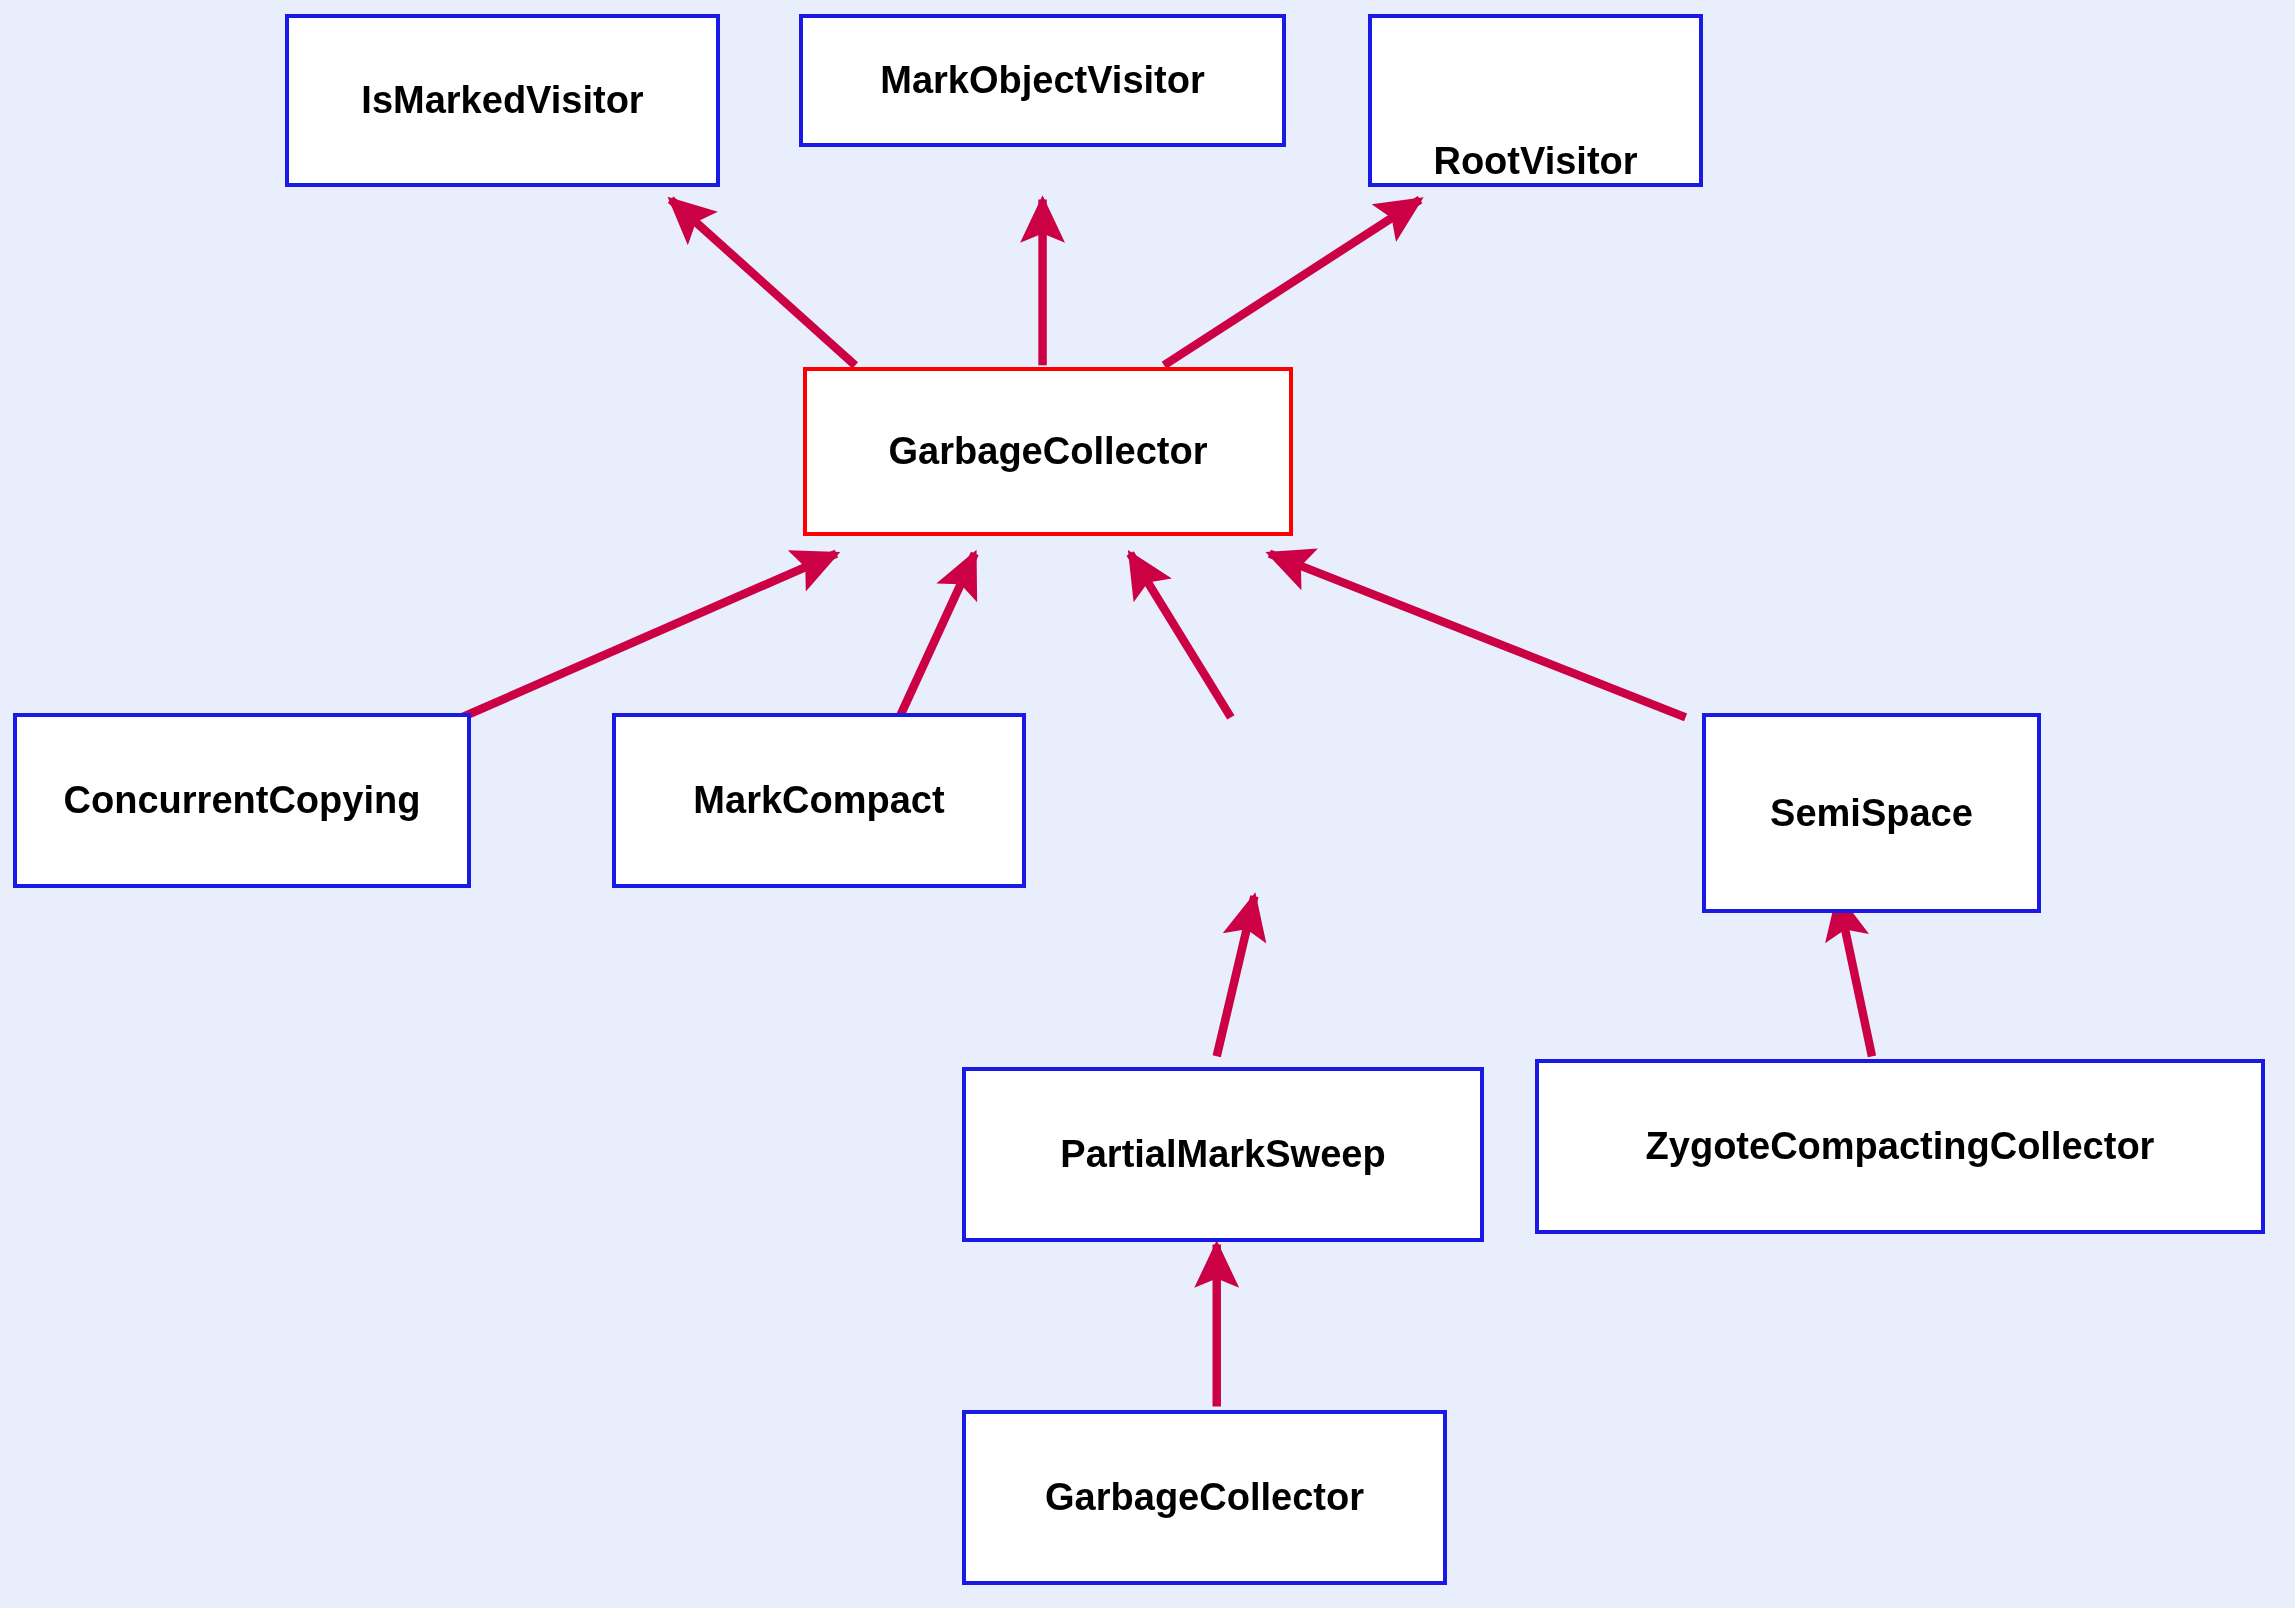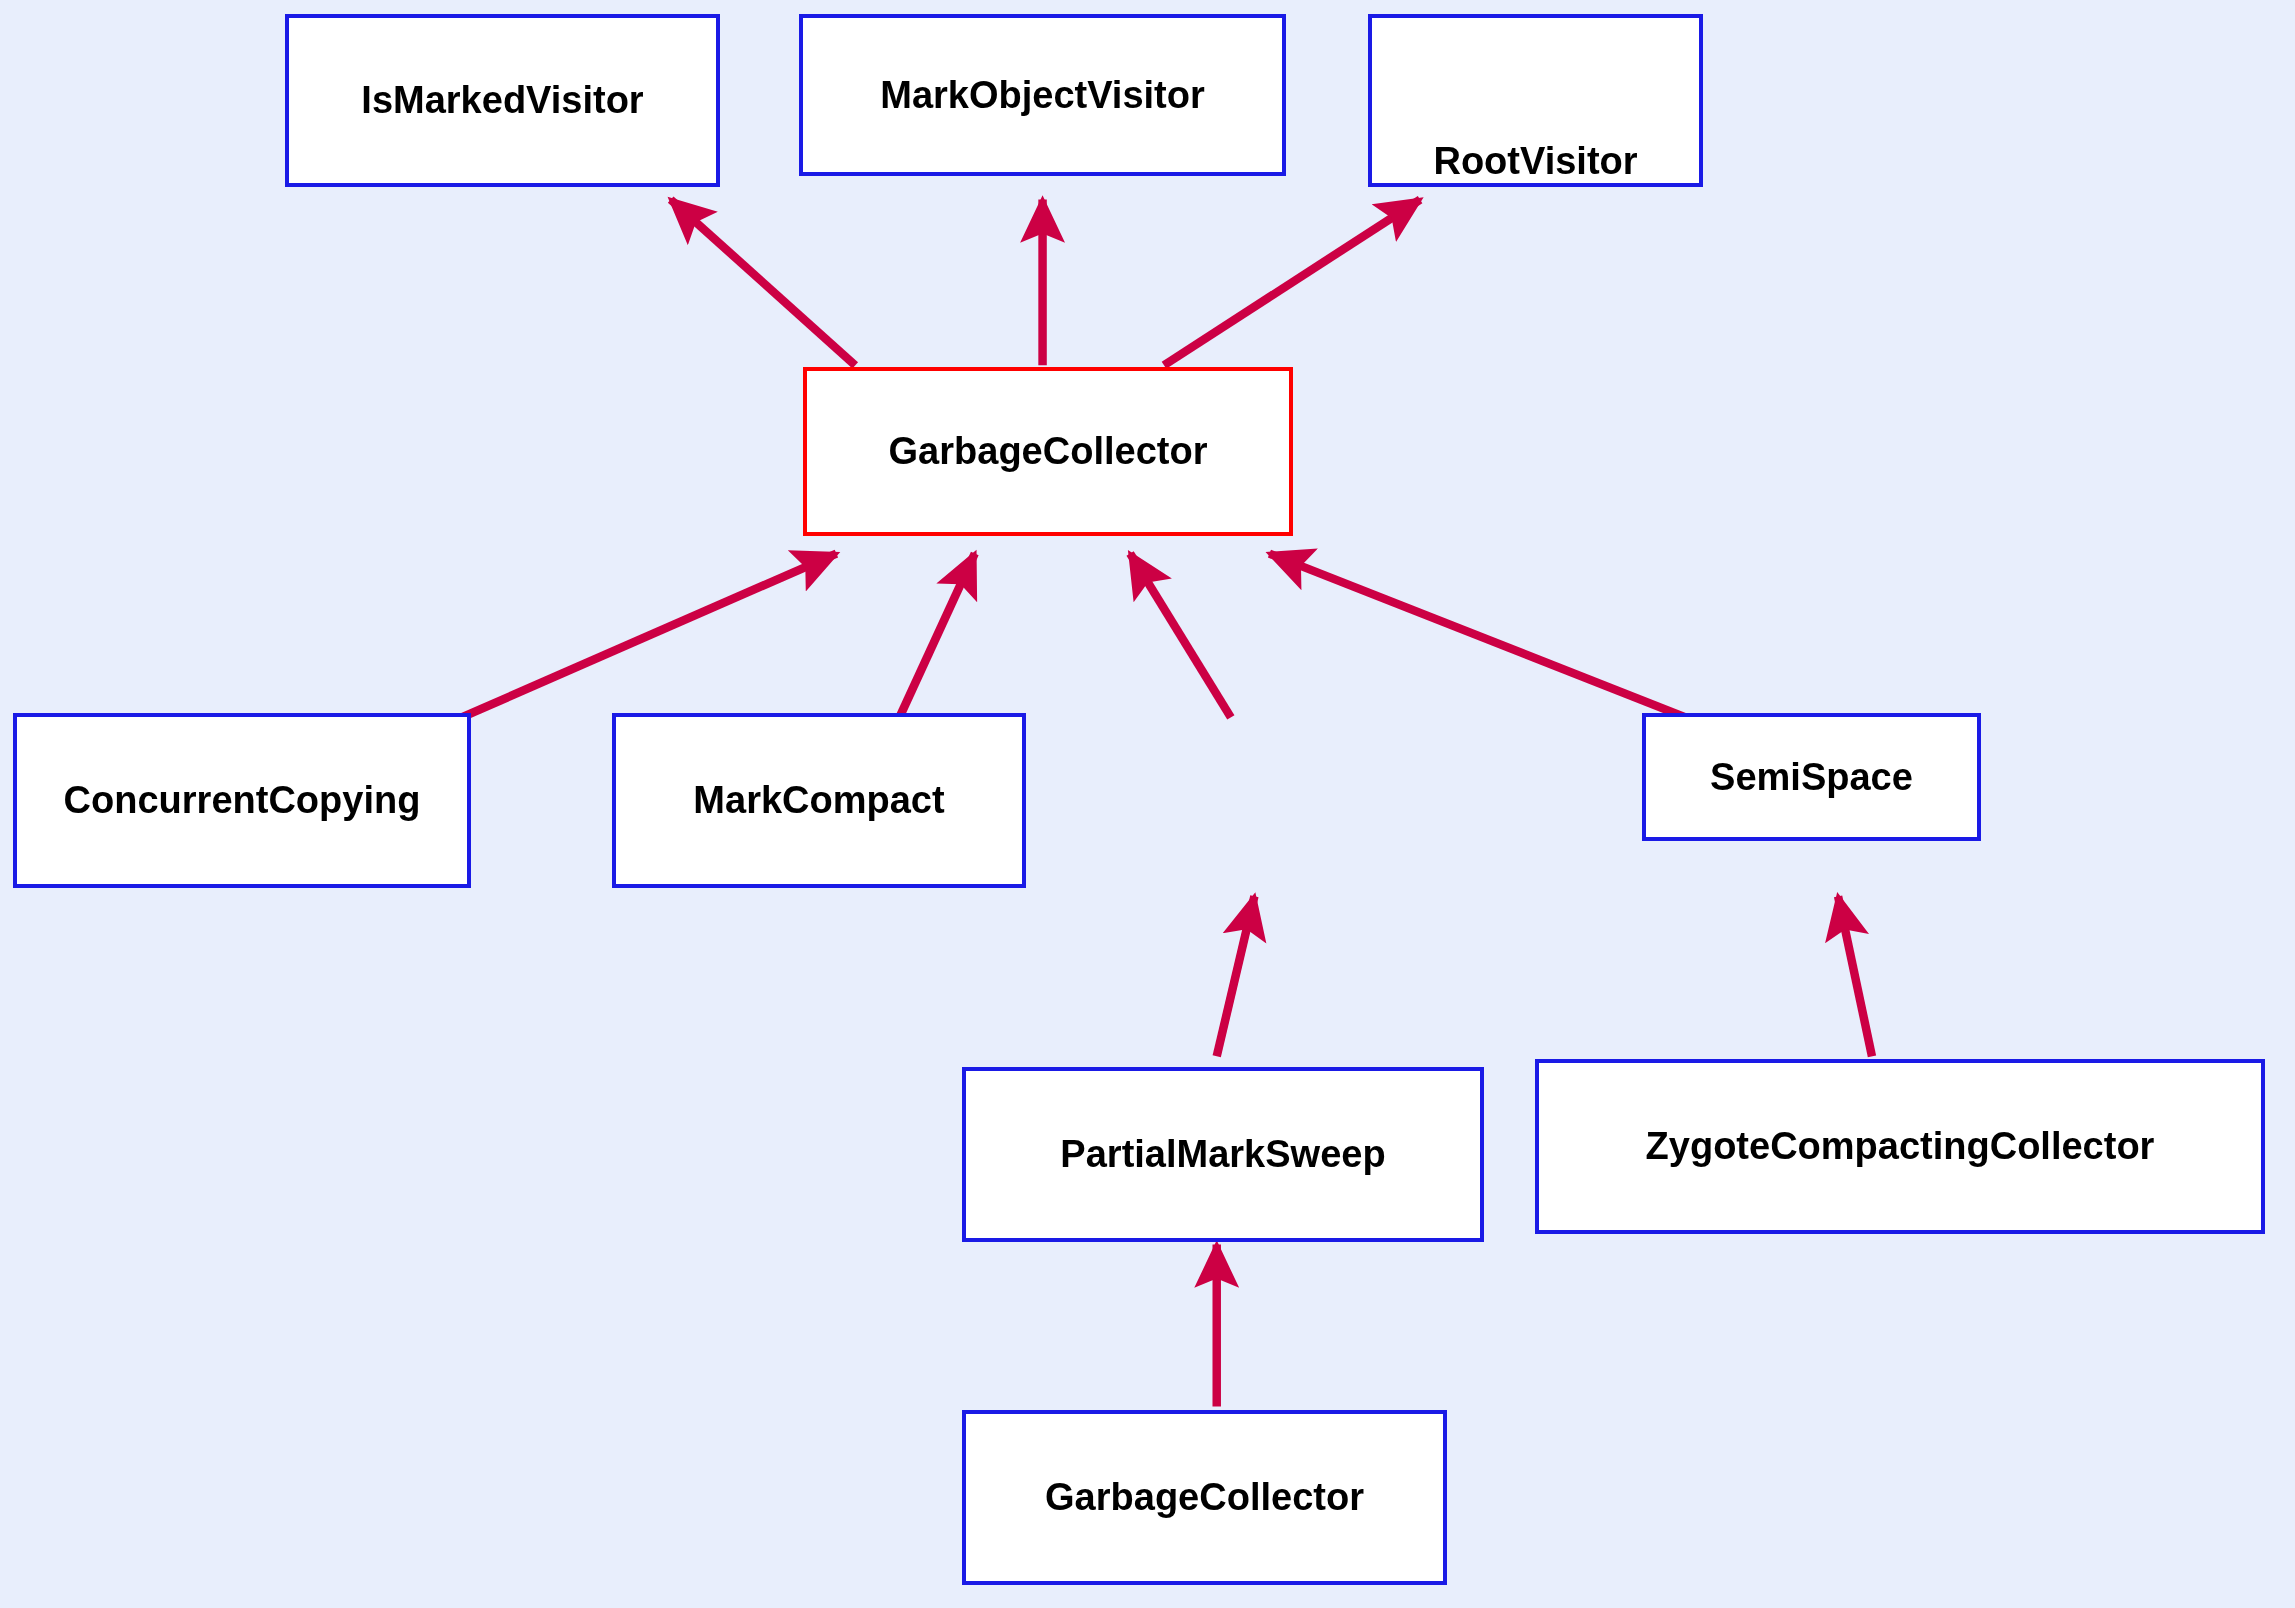--- a/index.html
+++ b/index.html
@@ -73,42 +73,42 @@
 
     <line x1="1292" y1="1494" x2="1292" y2="1322" stroke="#cc0044" stroke-width="9" marker-end="url(#arrowhead)"></line>
 
     <line x1="1988" y1="1122" x2="1952" y2="952" stroke="#cc0044" stroke-width="9" marker-end="url(#arrowhead)"></line>
   </svg>
 
   <div class="node-box" style="left:285px; top:14px; width:435px; height:173px;">
     <span class="node-label">IsMarkedVisitor</span>
   </div>
 
-  <div class="node-box" style="left:799px; top:14px; width:487px; height:162px;align-items:center;">
+  <div class="node-box" style="left:799px; top:14px; width:487px; height:133px;align-items:center;">
     <span class="node-label">MarkObjectVisitor</span>
   </div>
 
   <div class="node-box" style="left:1368px; top:14px; width:335px; height:173px;align-items:flex-end;">
     <span class="node-label">RootVisitor</span>
   </div>
 
   <div class="node-box root-node" style="left:803px; top:367px; width:490px; height:169px;">
     <span class="node-label">GarbageCollector</span>
   </div>
 
   <div class="node-box" style="left:13px; top:713px; width:458px; height:175px;">
     <span class="node-label">ConcurrentCopying</span>
   </div>
 
   <div class="node-box" style="left:612px; top:713px; width:414px; height:175px;">
     <span class="node-label">MarkCompact</span>
   </div>
 
 
-  <div class="node-box" style="left:1642px; top:713px; width:339px; height:128px;">
+  <div class="node-box" style="left:1702px; top:713px; width:339px; height:200px;">
     <span class="node-label">SemiSpace</span>
   </div>
 
   <div class="node-box" style="left:962px; top:1059px; width:522px; height:175px;margin-top:8px;">
     <span class="node-label">PartialMarkSweep</span>
   </div>
 
   <div class="node-box" style="left:1535px; top:1059px; width:730px; height:175px;">
     <span class="node-label">ZygoteCompactingCollector</span>
   </div>

